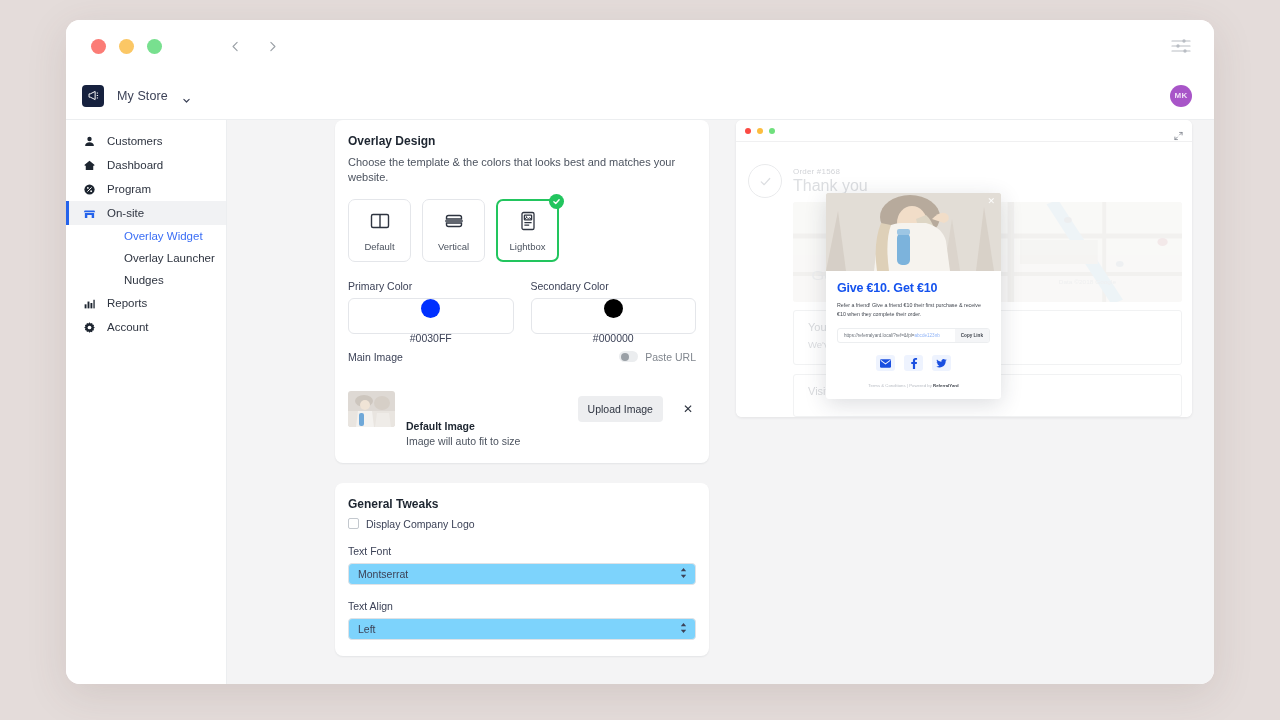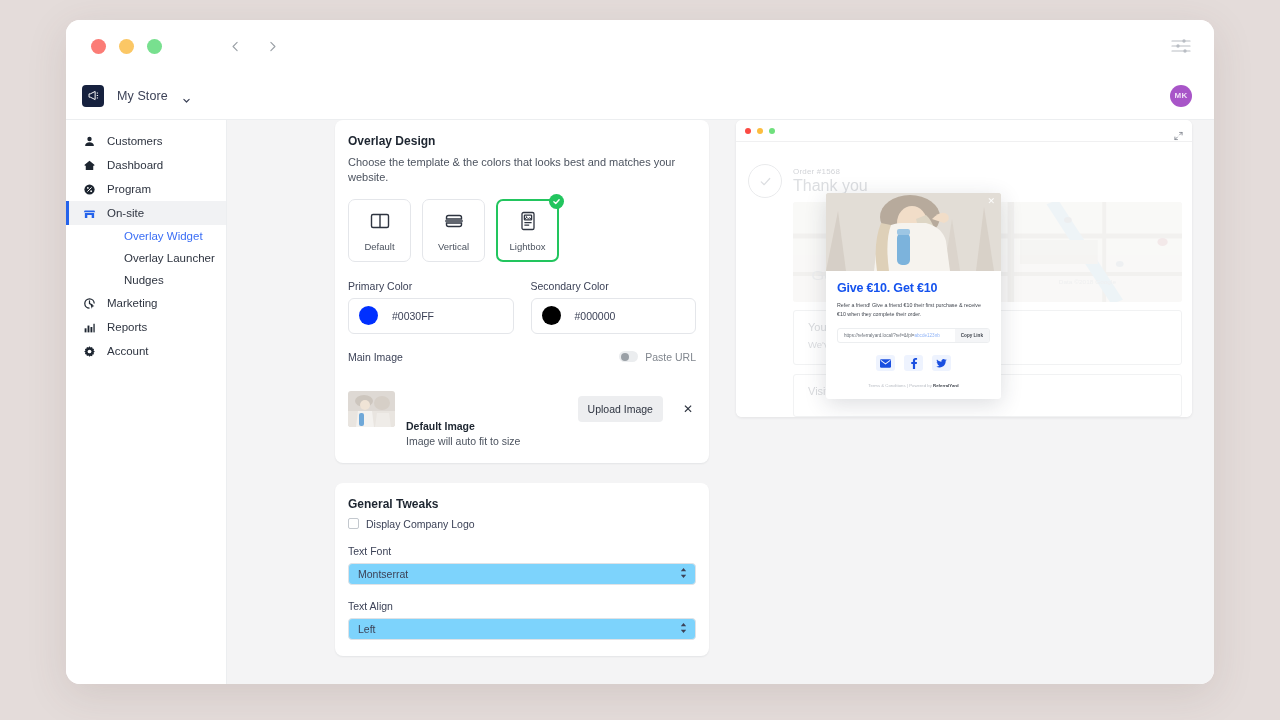--- a/index.html
+++ b/index.html
@@ -141,21 +141,21 @@
     background: #22c55e; display:flex; align-items:center; justify-content:center;
   }
 
   
   .field-row { display: flex; gap: 17px; margin-top: 18px; }
   .field { flex: 1; }
   .field-label { font-size: 10.5px; color: #3c4257; margin-bottom: 6px; display:block; }
   .color-input {
     height: 36px; border: 1px solid #e4e6ea; border-radius: 6px;
     display: flex; align-items: center; padding: 0 10px; gap: 14px;
-    background: #fff; cursor: pointer;
+    background: #fff; cursor: pointer; flex-direction: column;
   }
   .swatch { width: 19px; height: 19px; border-radius: 50%; flex: 0 0 19px; }
   .color-hex { font-size: 10.5px; color: #3c4257; }
 
   
   .mi-head { display: flex; align-items: center; margin-top: 17px; }
   .mi-label { font-size: 10.5px; color: #3c4257; }
   .mi-toggle-wrap { margin-left: auto; display: flex; align-items: center; gap: 7px; }
   .toggle {
     width: 19px; height: 11px; border-radius: 6px; background: #ebedef;
@@ -376,30 +376,20 @@
           <span>On-site</span>
         </div>
         <div class="nav-sub current">
           <span>Overlay Widget</span>
         </div>
         <div class="nav-sub">
           <span>Overlay Launcher</span>
         </div>
         <div class="nav-sub">
           <span>Nudges</span>
-        </div>
-        <div class="nav-item">
-          <span class="ico">
-            <svg width="13" height="13" viewBox="0 0 16 16" fill="none" stroke="#1d2530" stroke-width="1.5">
-                <path d="M13.8 8a5.8 5.8 0 1 0-5.8 5.8"></path>
-                <path d="M8 4.6 L8 8 L11.2 9.6" stroke-linecap="round"></path>
-                <path d="M9.2 9 L14 11.2 L11.6 12 L10.8 14.4 Z" fill="#1d2530" stroke="none"></path>
-              </svg>
-          </span>
-          <span>Marketing</span>
         </div>
         <div class="nav-item">
           <span class="ico">
             <svg width="13" height="13" viewBox="0 0 16 16" fill="#1d2530">
                 <rect x="2" y="9" width="2.3" height="5"></rect>
                 <rect x="5.6" y="5.6" width="2.3" height="8.4"></rect>
                 <rect x="9.2" y="7.4" width="2.3" height="6.6"></rect>
                 <rect x="12.8" y="3.4" width="1.6" height="10.6"></rect>
               </svg>
           </span>

